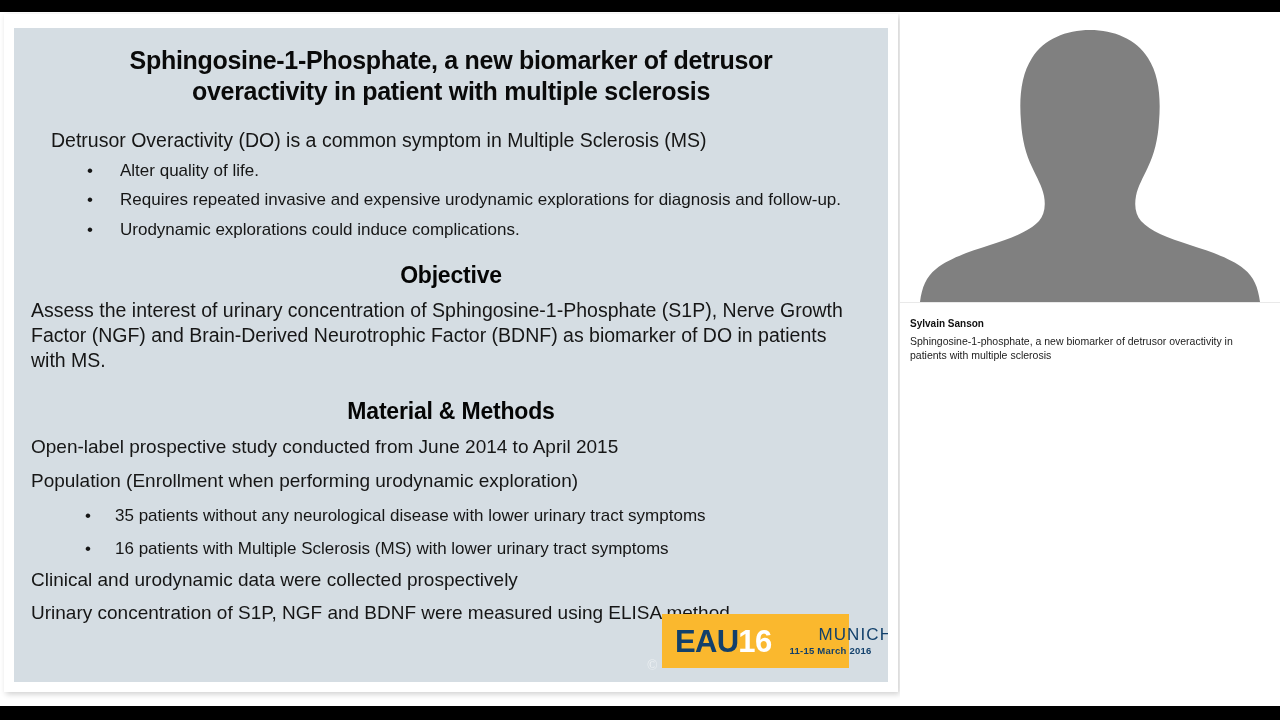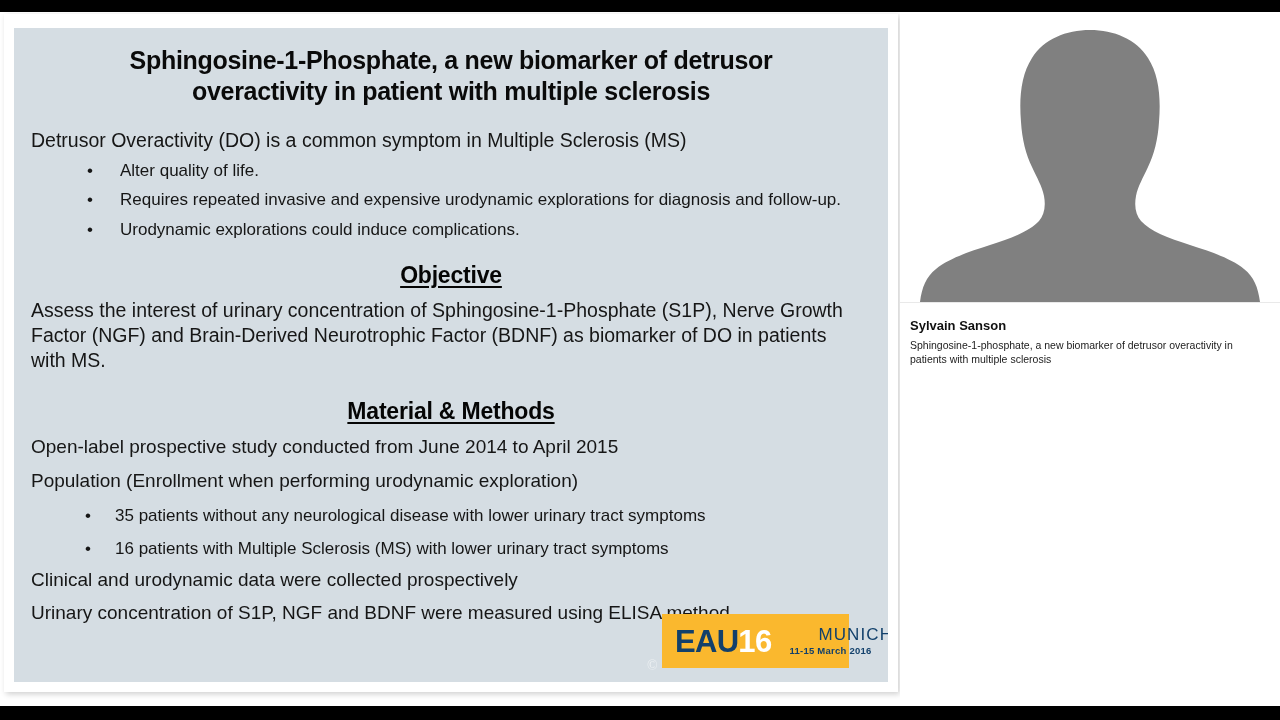--- a/index.html
+++ b/index.html
@@ -60,21 +60,21 @@
     letter-spacing: -0.3px;
     padding: 17px 48px 0 48px;
   }
 
   .body-line {
     font-size: 19.5px;
     color: #161616;
     line-height: 1.30;
     padding: 0 18px 0 17px;
   }
-  .body-line.lead { margin-top: 22px; }
+  .body-line.lead { margin-top: 22px; margin-left: 20px; }
 
   ul.bullets {
     list-style: none;
     margin: 4px 0 0 0;
     padding: 0 18px 0 17px;
   }
   ul.bullets li {
     position: relative;
     font-size: 17px;
     color: #161616;
@@ -90,21 +90,20 @@
     color: #161616;
   }
   ul.bullets.wide li { padding-left: 84px; margin-top: 11px; }
   ul.bullets.wide li .bullet-dot { left: 54px; }
 
   .section-heading {
     font-size: 23px;
     font-weight: bold;
     color: #050505;
     text-align: center;
-    text-decoration: underline;
     text-underline-offset: 3px;
     margin-top: 21px;
     margin-bottom: 9px;
     letter-spacing: -0.2px;
   }
   .section-heading.mm { margin-top: 24px; margin-bottom: 0; }
 
   .para {
     font-size: 19.5px;
     color: #161616;
@@ -184,21 +183,21 @@
     width: 380px; height: 290px;
     background: #ffffff;
     overflow: hidden;
   }
   .avatar-svg { display: block; width: 380px; height: 290px; }
   .avatar-divider {
     width: 380px; height: 1px;
     background: #e9e9e9;
   }
   .speaker-name {
-    font-size: 13px;
+    font-size: 10px;
     font-weight: bold;
     color: #101010;
     padding: 15px 18px 0 10px;
     line-height: 1.2;
   }
   .speaker-talk {
     font-size: 10.5px;
     color: #1b1b1b;
     line-height: 1.33;
     padding: 5px 30px 0 10px;

